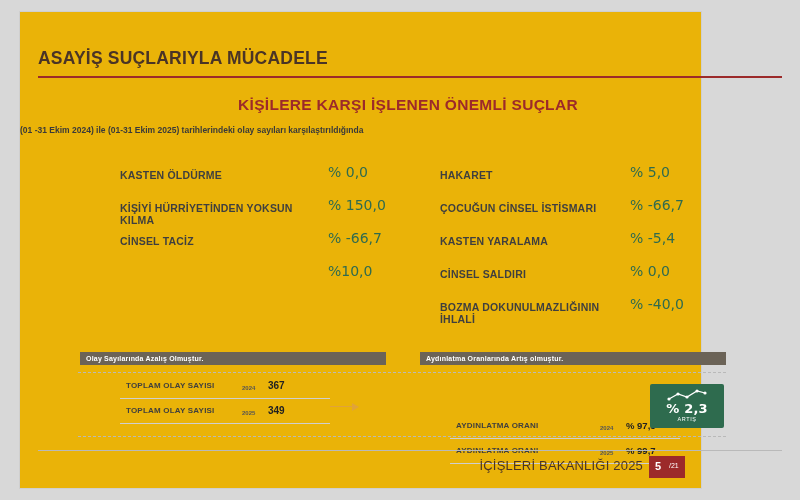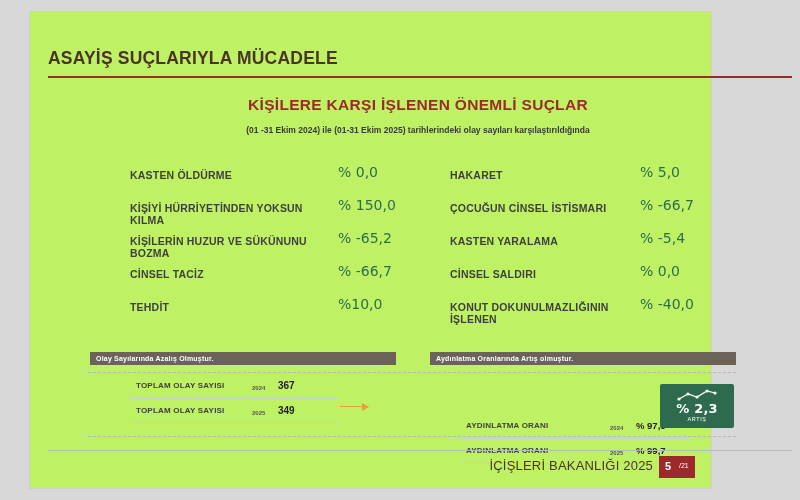--- a/index.html
+++ b/index.html
@@ -4,43 +4,43 @@
 <style>
   html,body{margin:0;padding:0;}
   body{
     width:800px;height:500px;
     background:#d8d8d8;
     font-family:"Liberation Sans", sans-serif;
     overflow:hidden;
   }
   .slide{
     position:absolute;
-    left:30px;top:12px;
+    left:20px;top:12px;
     width:681px;height:476px;
-    background:#bef264;
+    background:#eab308;
     box-shadow:0 0 0 1px #cfcfcf;
   }
   .title-bar{
     position:absolute;left:18px;top:36px;width:744px;
   }
   .title-bar .title{
     font-size:17.5px;font-weight:bold;color:#4a3426;
     letter-spacing:.2px;
     font-family:"Liberation Sans", sans-serif;
   }
   .title-rule{
     position:absolute;left:18px;top:64px;width:744px;height:2px;
     background:#9c2a2a;
   }
   .subtitle{
     position:absolute;top:84px;left:0;width:776px;text-align:center;
     font-size:15.5px;font-weight:bold;color:#9c2a2a;letter-spacing:.3px;
   }
   .subnote{
-    position:absolute;top:113px;left:0;width:776px;text-align:center;
+    position:absolute;top:113px;left:0;width:776px;text-align:left;
     font-size:8.5px;font-weight:bold;color:#3a3a3a;
   }
 
   .cols{
     position:absolute;top:155px;left:0;width:776px;height:170px;
   }
   .col{position:absolute;top:0;}
   .col-left{left:100px;width:290px;}
   .col-right{left:420px;width:300px;}
 
@@ -162,29 +162,24 @@
     <div class="col col-left">
       <div class="row">
         <div class="lbl">KASTEN ÖLDÜRME</div>
         <div class="val">% 0,0</div>
       </div>
       <div class="row">
         <div class="lbl">KİŞİYİ HÜRRİYETİNDEN YOKSUN  KILMA</div>
         <div class="val">% 150,0</div>
       </div>
       <div class="row">
-        <div class="lbl">KİŞİLERİN HUZUR VE SÜKÜNUNU BOZMA</div>
-        <div class="val">% -65,2</div>
-      </div>
-      <div class="row">
         <div class="lbl">CİNSEL TACİZ</div>
         <div class="val">% -66,7</div>
       </div>
       <div class="row">
-        <div class="lbl">TEHDİT</div>
         <div class="val">%10,0</div>
       </div>
     </div>
 
     <div class="col col-right">
       <div class="row">
         <div class="lbl">HAKARET</div>
         <div class="val">% 5,0</div>
       </div>
       <div class="row">
@@ -193,21 +188,21 @@
       </div>
       <div class="row">
         <div class="lbl">KASTEN YARALAMA</div>
         <div class="val">% -5,4</div>
       </div>
       <div class="row">
         <div class="lbl"> CİNSEL SALDIRI</div>
         <div class="val">% 0,0</div>
       </div>
       <div class="row">
-        <div class="lbl">KONUT DOKUNULMAZLIĞININ İŞLENEN</div>
+        <div class="lbl">BOZMA DOKUNULMAZLIĞININ İHLALİ</div>
         <div class="val">% -40,0</div>
       </div>
     </div>
 
   </div>
 
   <div class="tagbars">
     <div class="tag tag-left">Olay Sayılarında Azalış Olmuştur.</div>
     <div class="tag tag-right">Aydınlatma Oranlarında Artış olmuştur.</div>
   </div>

